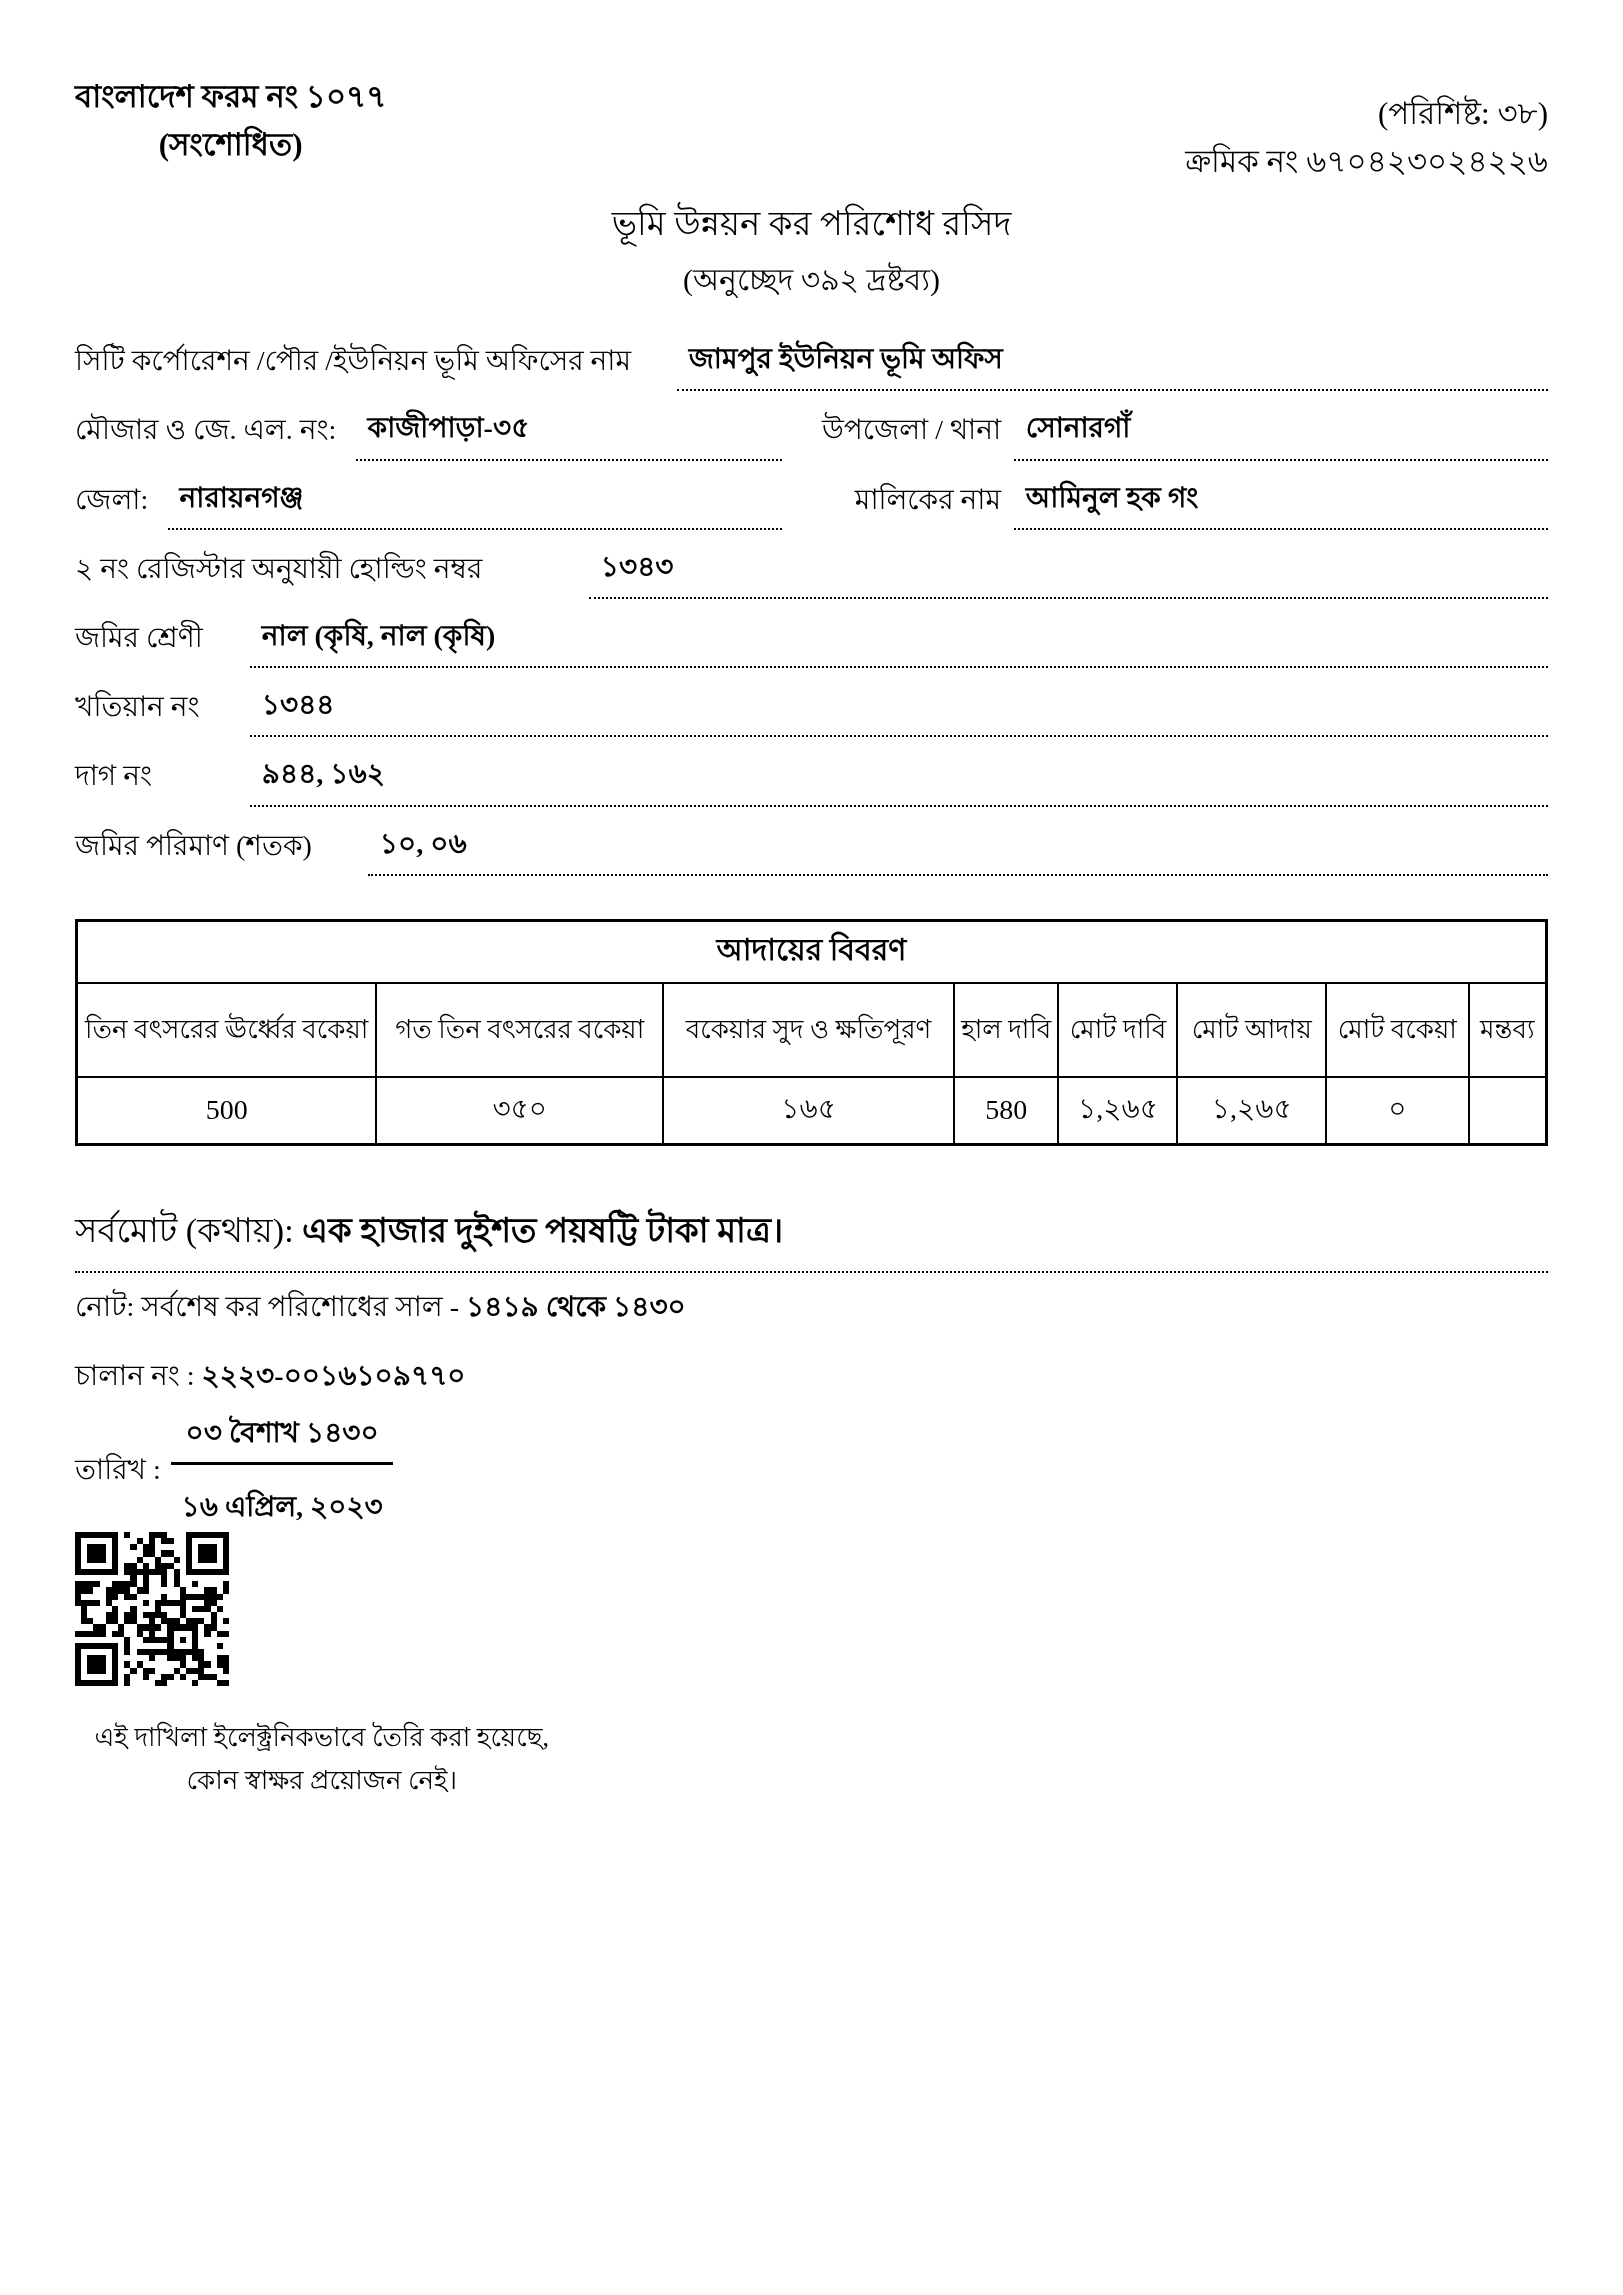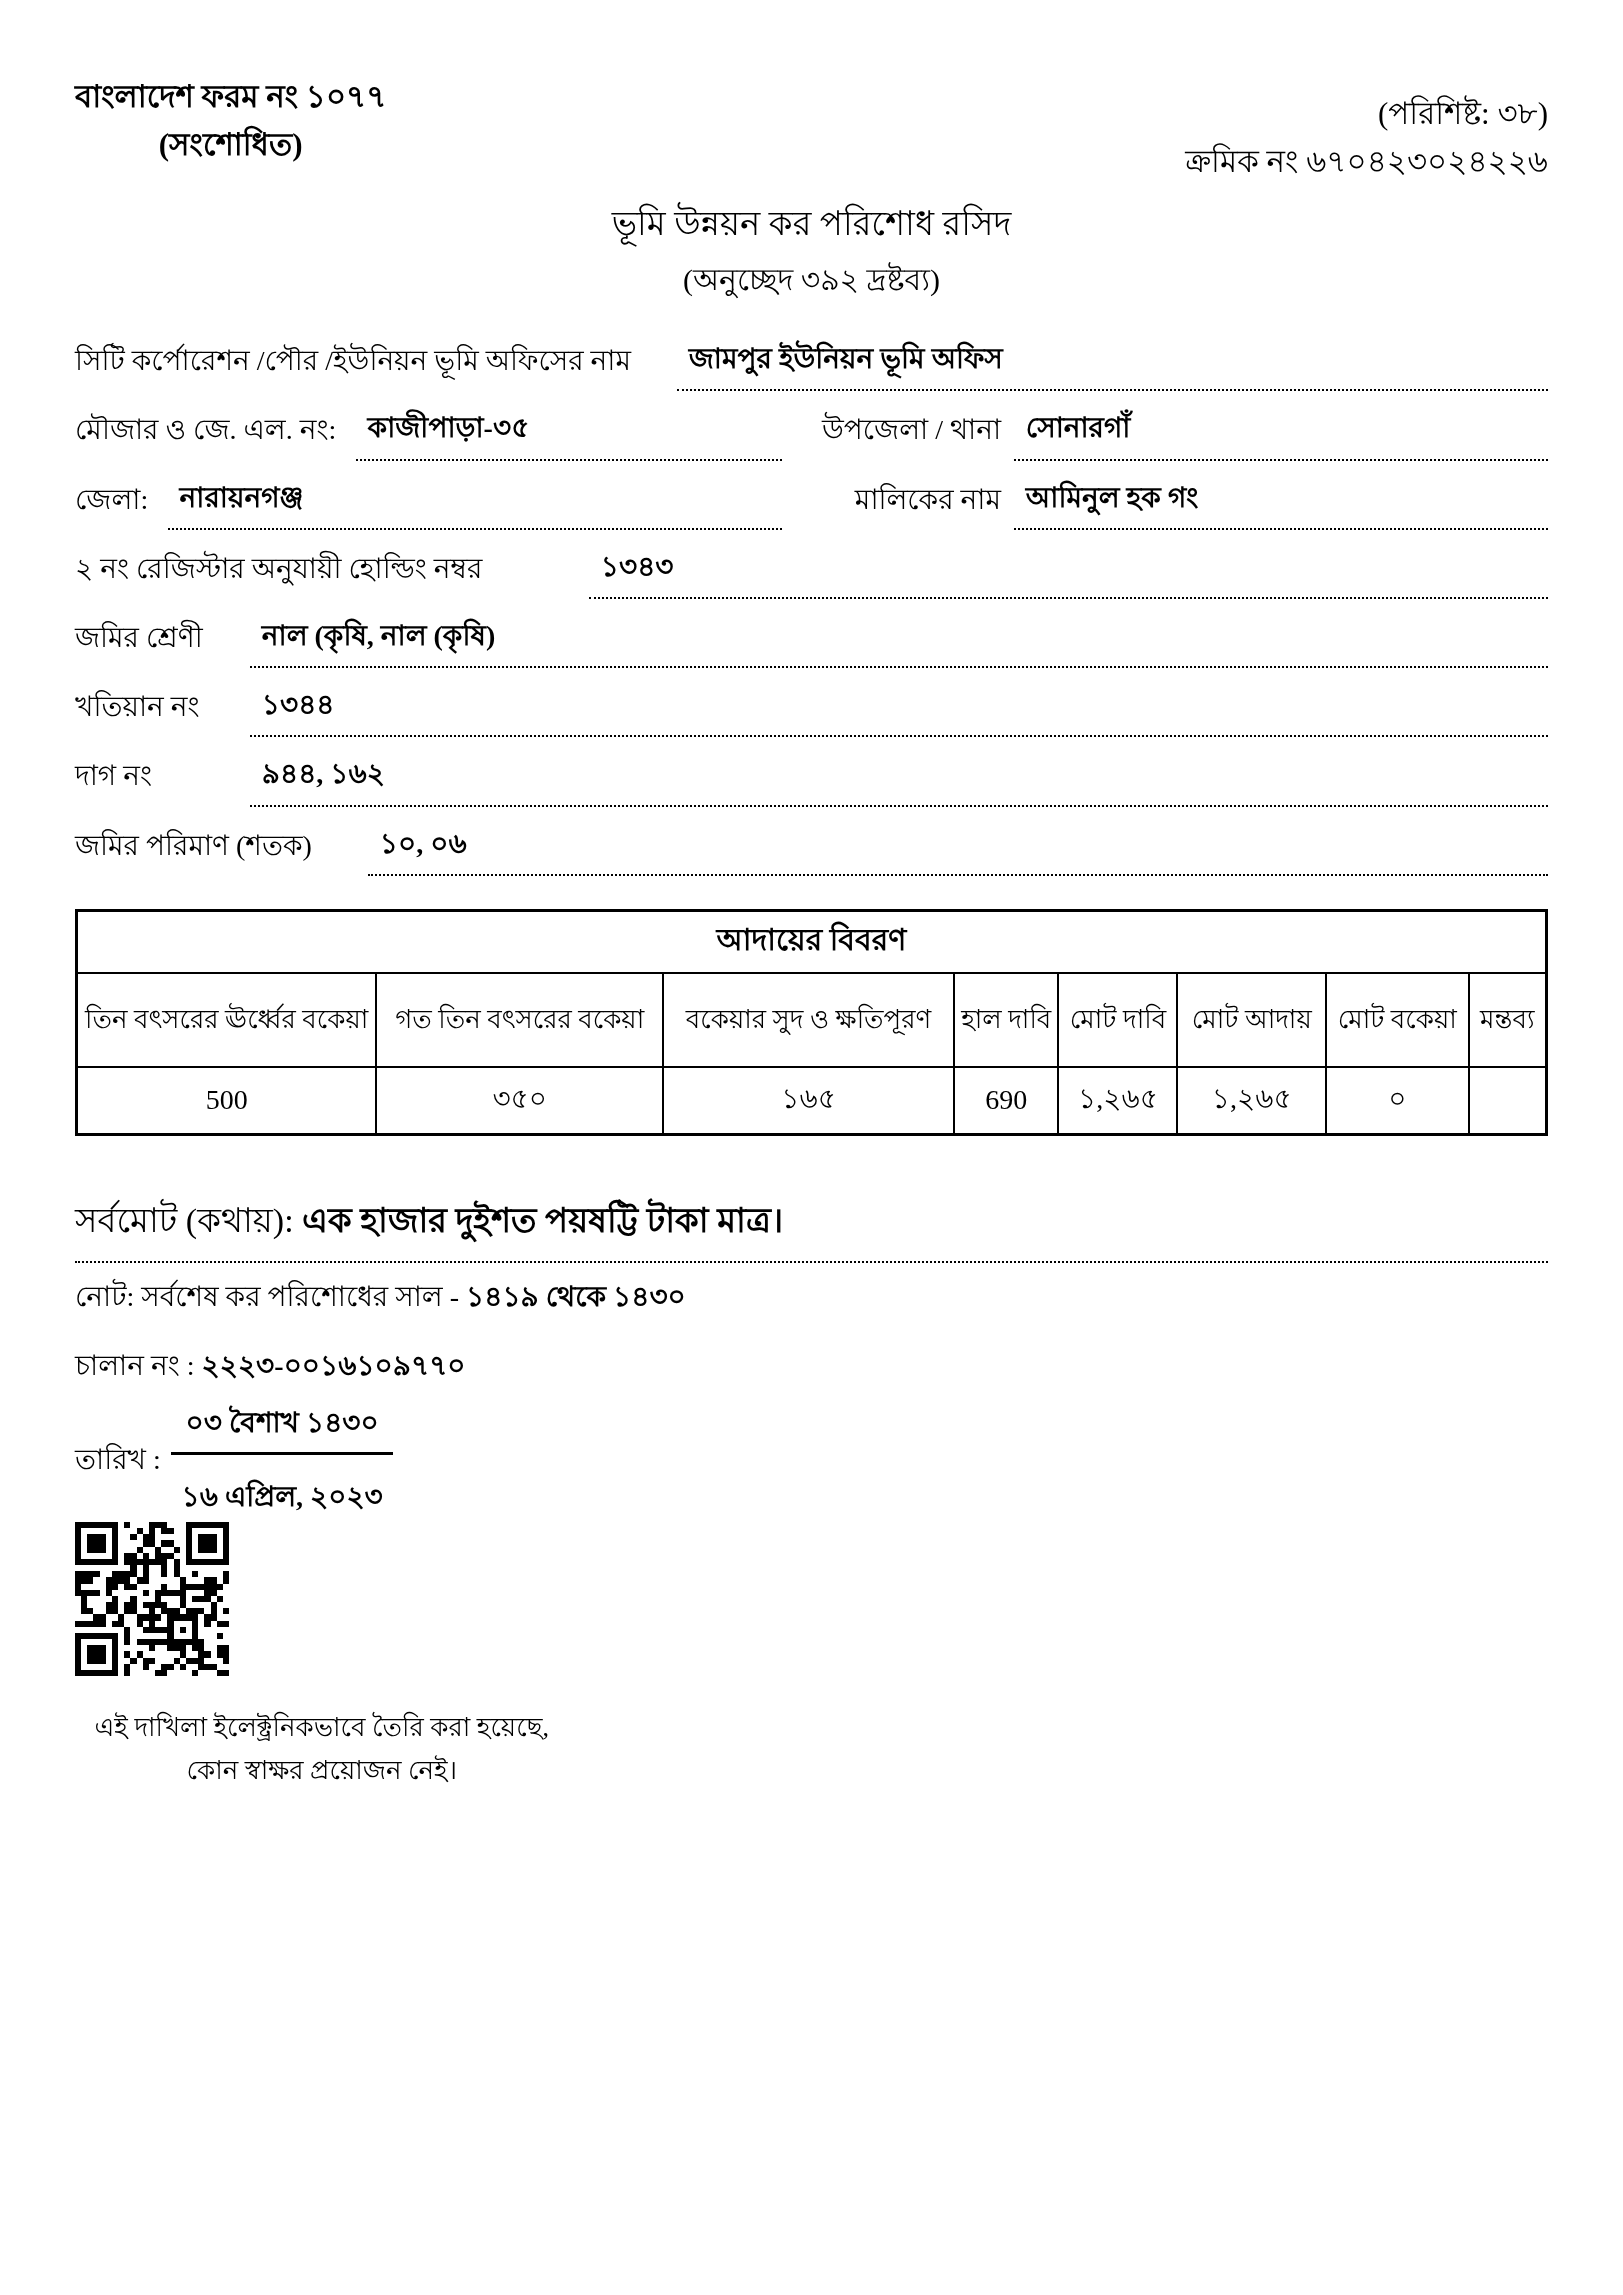--- a/index.html
+++ b/index.html
@@ -31,21 +31,21 @@
   .w-office { width:602px; }
   .w-holding { width:514px; }
   .w-short { width:175px; }
   .w-area { width:293px; }
   .half-l { display:flex; width:707px; align-items:flex-end; }
   .half-r { display:flex; flex:1; align-items:flex-end; }
   .mid-lbl { width:219px; text-align:right; white-space:nowrap; padding-bottom:5.2px; }
   .half-r .fval { margin-left:13px; }
   .half-l .fval { margin-left:19.6px; }
   
-  table.collect { border-collapse:collapse; width:100%; margin-top:33px; table-layout:fixed; border:3.9px solid #000; }
+  table.collect { border-collapse:collapse; width:100%; margin-top:43px; table-layout:fixed; border:3.9px solid #000; }
   table.collect td, table.collect th { border:2px solid #000; }
   .t-title td { font-weight:bold; font-size:30px; text-align:center; height:58px; }
   .t-head th { font-weight:normal; font-size:26px; text-align:center; height:92px; padding:0 5.2px; line-height:1.35; }
   .t-data td { font-size:28px; text-align:center; height:63px; }
   
   .total-line { margin-top:58px; border-bottom:2.6px dotted #000; padding-bottom:10.5px; font-size:34px; }
   .total-line .val-b { font-weight:bold; }
   
   .bottom { display:flex; margin-top:11.8px; align-items:flex-start;flex-direction:column; }
   .b-left { width:743px; font-size:28px; }
@@ -158,21 +158,21 @@
         <th>হাল দাবি</th>
         <th>মোট দাবি</th>
         <th>মোট আদায়</th>
         <th>মোট বকেয়া</th>
         <th>মন্তব্য</th>
       </tr>
       <tr class="t-data">
         <td>500</td>
         <td>৩৫০</td>
         <td>১৬৫</td>
-        <td>690</td>
+        <td>580</td>
         <td>১,২৬৫</td>
         <td>১,২৬৫</td>
         <td>০</td>
         <td></td>
       </tr>
     </tbody>
   </table>
 
   <div class="total-line">
     <span>সর্বমোট (কথায়):</span>

